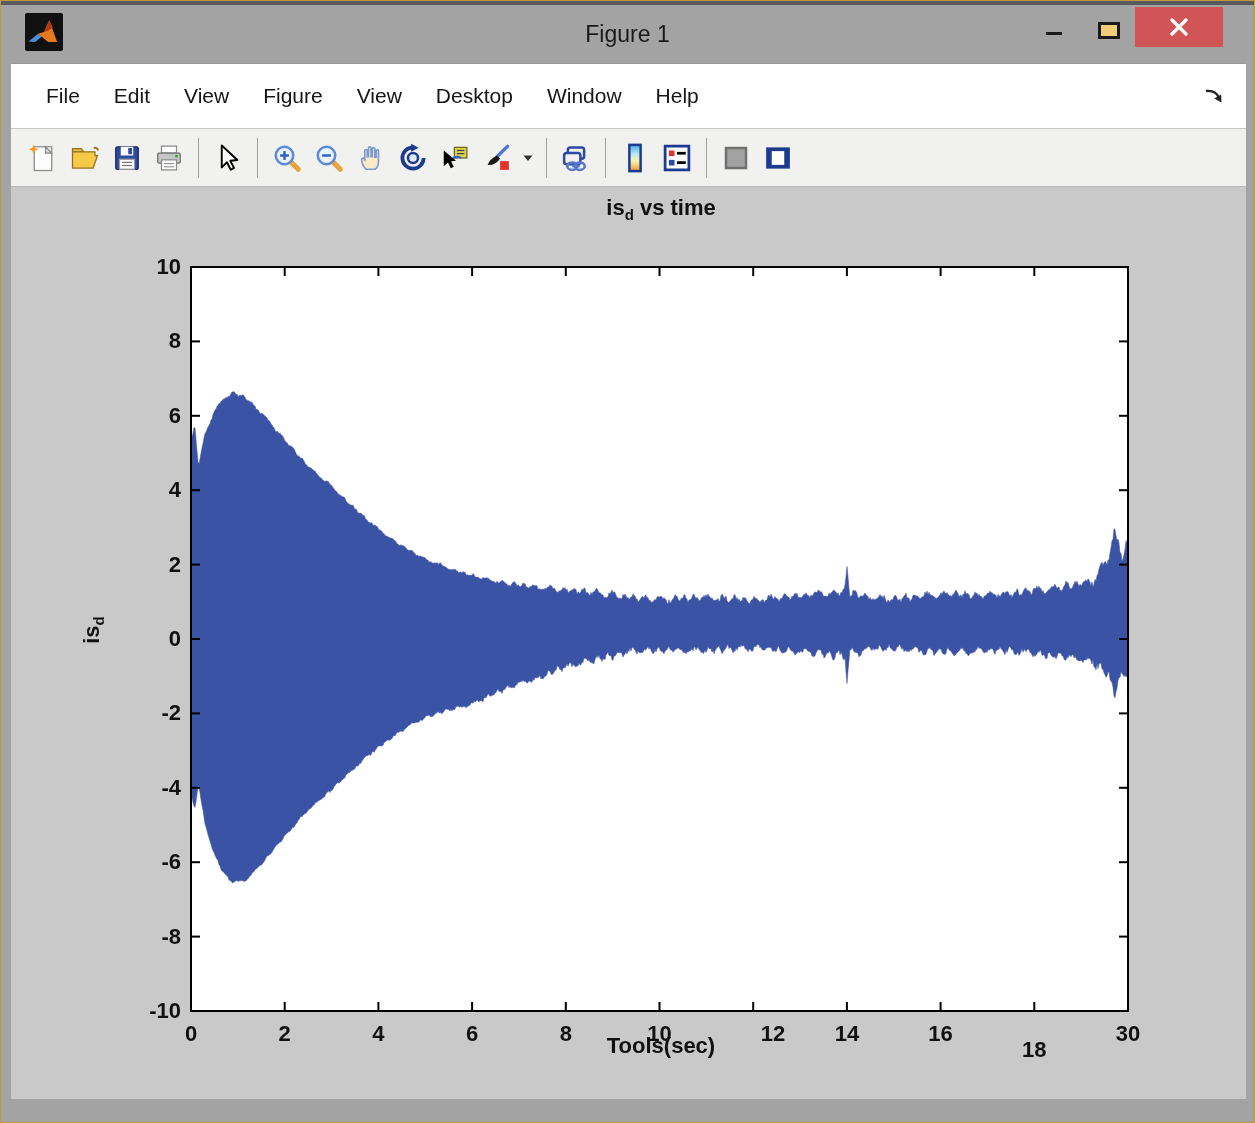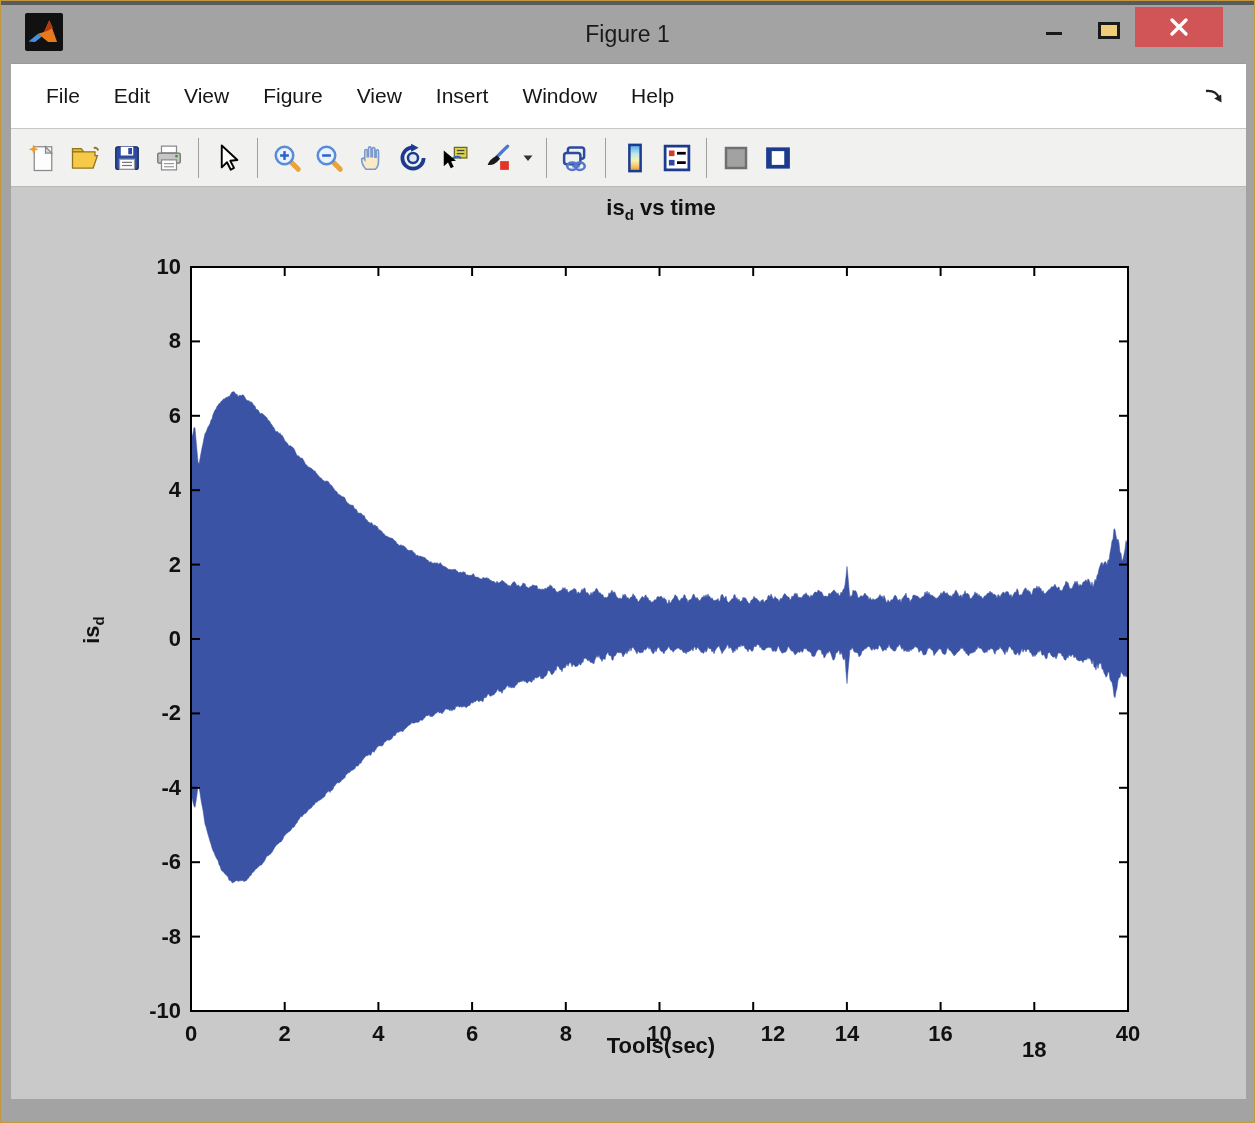--- a/index.html
+++ b/index.html
@@ -78,21 +78,21 @@
     </div>
   </div>
 
   <div id="menubar">
 
     <div class="menu-item">File</div>
       <div class="menu-item">Edit</div>
       <div class="menu-item">View</div>
       <div class="menu-item">Figure</div>
       <div class="menu-item">View</div>
-      <div class="menu-item">Insert</div>
+      <div class="menu-item">Desktop</div>
       <div class="menu-item">Window</div>
       <div class="menu-item">Help</div>
       <div id="dock-arrow">
       <svg width="26" height="26" viewBox="0 0 26 26">
         <path d="M4 7 Q14 6 17 14" fill="none" stroke="#222" stroke-width="2.4"></path>
         <path d="M12.2 14.5 L19.5 18.5 L19.2 10.5 Z" fill="#222"></path>
       </svg>
     </div>
   </div>
 
@@ -295,21 +295,21 @@
         <div class="x-tick-label" style="left: 148px; top: 834px;">0</div>
         <div class="x-tick-label" style="left: 241.7px; top: 834px;">2</div>
         <div class="x-tick-label" style="left: 335.4px; top: 834px;">4</div>
         <div class="x-tick-label" style="left: 429.1px; top: 834px;">6</div>
         <div class="x-tick-label" style="left: 522.8px; top: 834px;">8</div>
         <div class="x-tick-label" style="left: 616.5px; top: 834px;">10</div>
         <div class="x-tick-label" style="left: 730px; top: 834px;">12</div>
         <div class="x-tick-label" style="left: 803.9px; top: 834px;">14</div>
         <div class="x-tick-label" style="left: 897.6px; top: 834px;">16</div>
         <div class="x-tick-label" style="left: 991.3px; top: 834px; margin-top: 16px;">18</div>
-        <div class="x-tick-label" style="left: 1085px; top: 834px;">40</div>
+        <div class="x-tick-label" style="left: 1085px; top: 834px;">30</div>
         <div class="y-tick-label" style="left: 110px; top: 811px;">-10</div>
         <div class="y-tick-label" style="left: 110px; top: 736.6px;">-8</div>
         <div class="y-tick-label" style="left: 110px; top: 662.2px;">-6</div>
         <div class="y-tick-label" style="left: 110px; top: 587.8px;">-4</div>
         <div class="y-tick-label" style="left: 110px; top: 513.4px;">-2</div>
         <div class="y-tick-label" style="left: 110px; top: 439px;">0</div>
         <div class="y-tick-label" style="left: 110px; top: 364.6px;">2</div>
         <div class="y-tick-label" style="left: 110px; top: 290.2px;">4</div>
         <div class="y-tick-label" style="left: 110px; top: 215.8px;">6</div>
         <div class="y-tick-label" style="left: 110px; top: 141.4px;">8</div>

